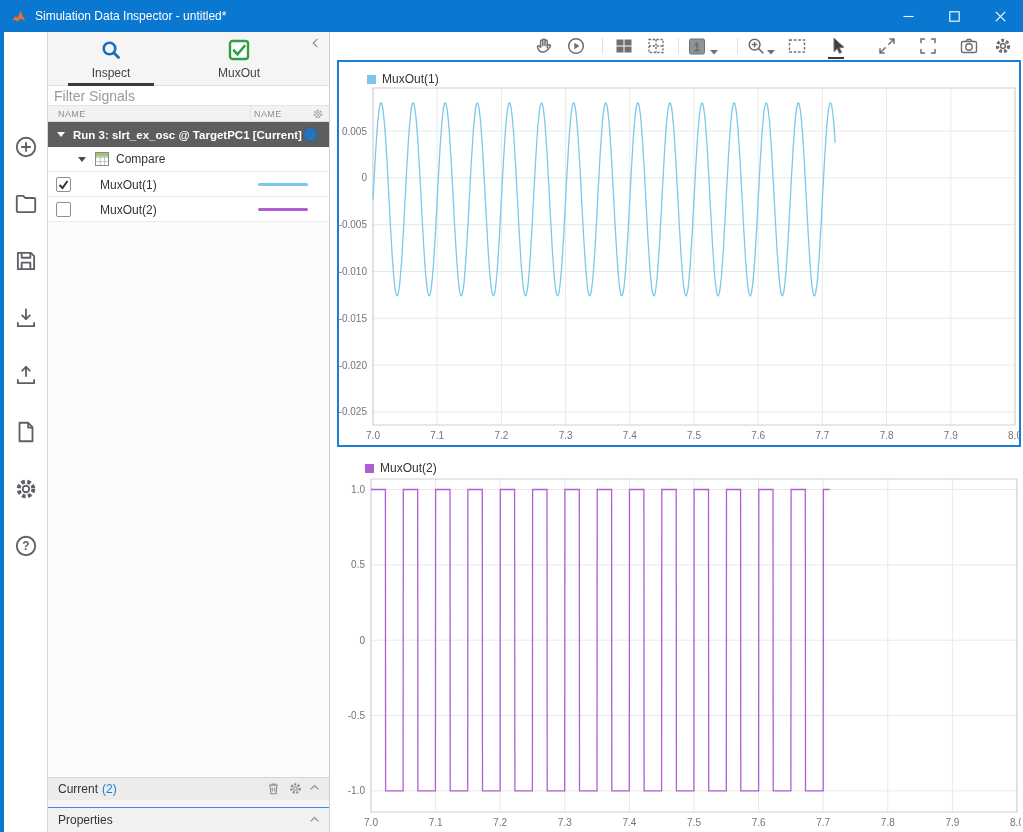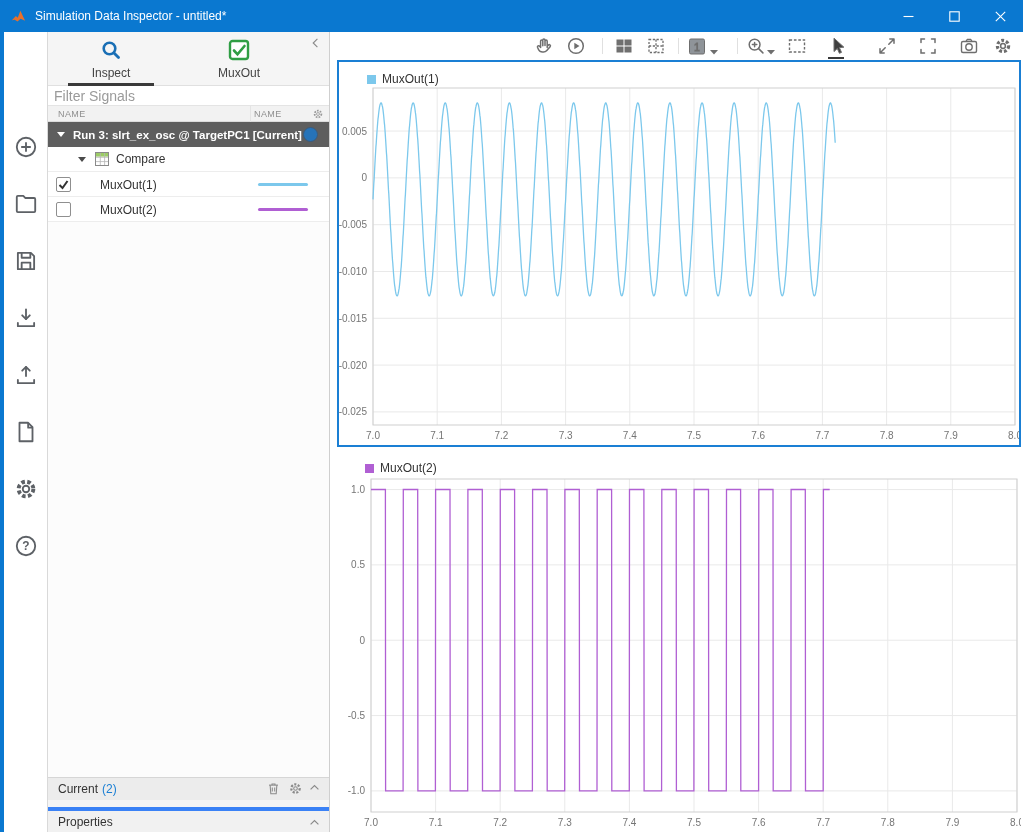--- a/index.html
+++ b/index.html
@@ -66,21 +66,21 @@
   .checkbox.checked svg{display:block;}
   .sig-label{position:absolute;left:52px;top:6px;font-size:12px;color:#333;}
   .swatch{position:absolute;left:210px;top:11px;width:50px;height:3px;border-radius:2px;background:#999;}
 
   .archive{position:absolute;top:745px;left:0;right:0;height:23px;background:#ececec;border-top:1px solid #d6d6d6;display:flex;align-items:center;font-size:12px;color:#333;}
   .archive .alabel{margin-left:10px;}
   .archive .acount{margin-left:4px;color:var(--accent);}
   .a-icon{position:absolute;top:3px;cursor:pointer;}
   .a-trash{right:48px;} .a-gear{right:26px;} .a-chev{right:8px;}
 
-  .props{position:absolute;top:775px;left:0;right:0;height:25px;background:#f1f1f1;border-top:4px solid #3b82f6;display:flex;align-items:center;font-size:12px;color:#333;}
+  .props{position:absolute;top:775px;left:0;right:0;height:25px;background:#f1f1f1;border-top:1px solid #3b82f6;display:flex;align-items:center;font-size:12px;color:#333;}
   .props .plabel{margin-left:10px;}
   .p-chev{position:absolute;right:8px;top:5px;cursor:pointer;}
 
   
   .main{position:absolute;left:331px;top:32px;right:0;bottom:0;background:#fff;}
   .tbtn{position:absolute;top:3px;width:22px;height:22px;display:flex;align-items:center;justify-content:center;cursor:pointer;}
   .tbtn svg{stroke:var(--ticon);}
   .tsep{position:absolute;top:6px;width:1px;height:16px;background:#e0e0e0;}
   .tcaret{position:absolute;top:12px;cursor:pointer;}
   .tool-underline{position:absolute;top:25px;width:16px;height:2px;background:#3a3a3a;}

